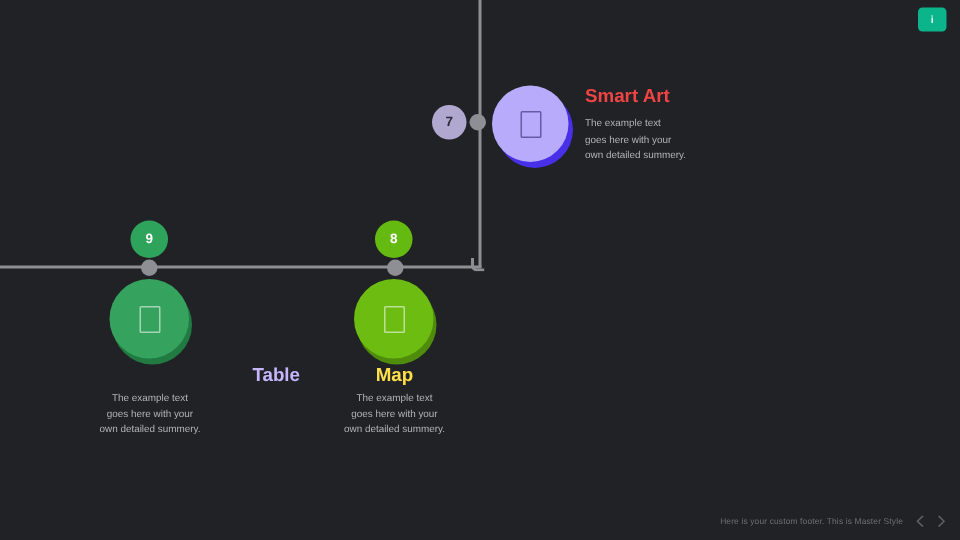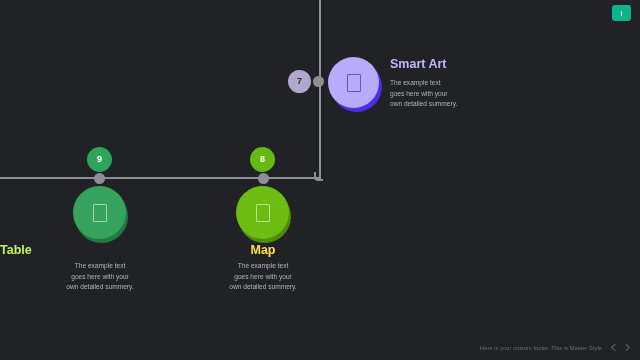--- a/index.html
+++ b/index.html
@@ -139,33 +139,33 @@
   .block-body {
     position: absolute;
     font-size: 6.6px;
     line-height: 1.62;
     color: #b2b3b7;
     white-space: pre-line;
   }
 
   .title-smartart {
     left: 390px; top: 58px;
-    color: #c4b5fd;
+    color: #ef4444;
   }
   .body-smartart {
     left: 390px; top: 78px;
     text-align: left;
     width: 130px;
   }
 
   .title-table {
     left: 0; top: 244px;
     width: 200px;
-    text-align: left;
-    color: #bef264;
+    text-align: right;
+    color: #c4b5fd;
   }
   .body-table {
     left: 0; top: 261px;
     width: 200px;
     text-align: center;
   }
 
   .title-map {
     left: 163px; top: 244px;
     width: 200px;

